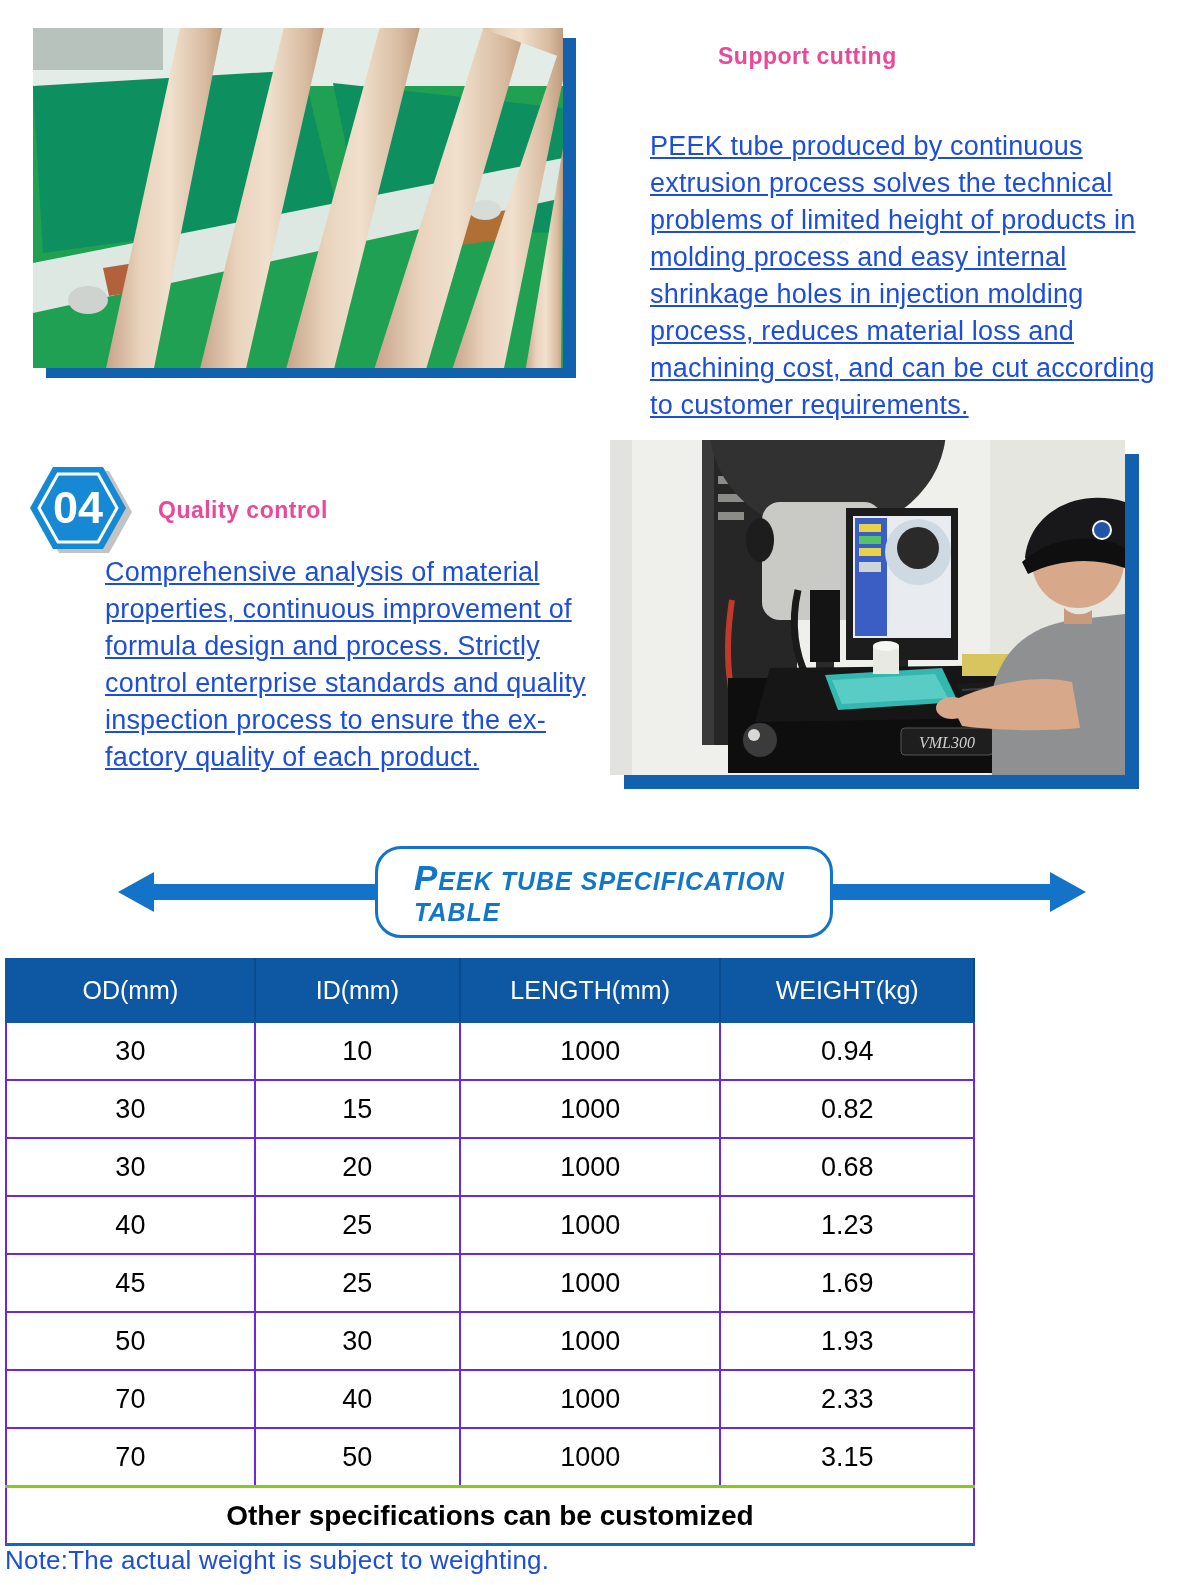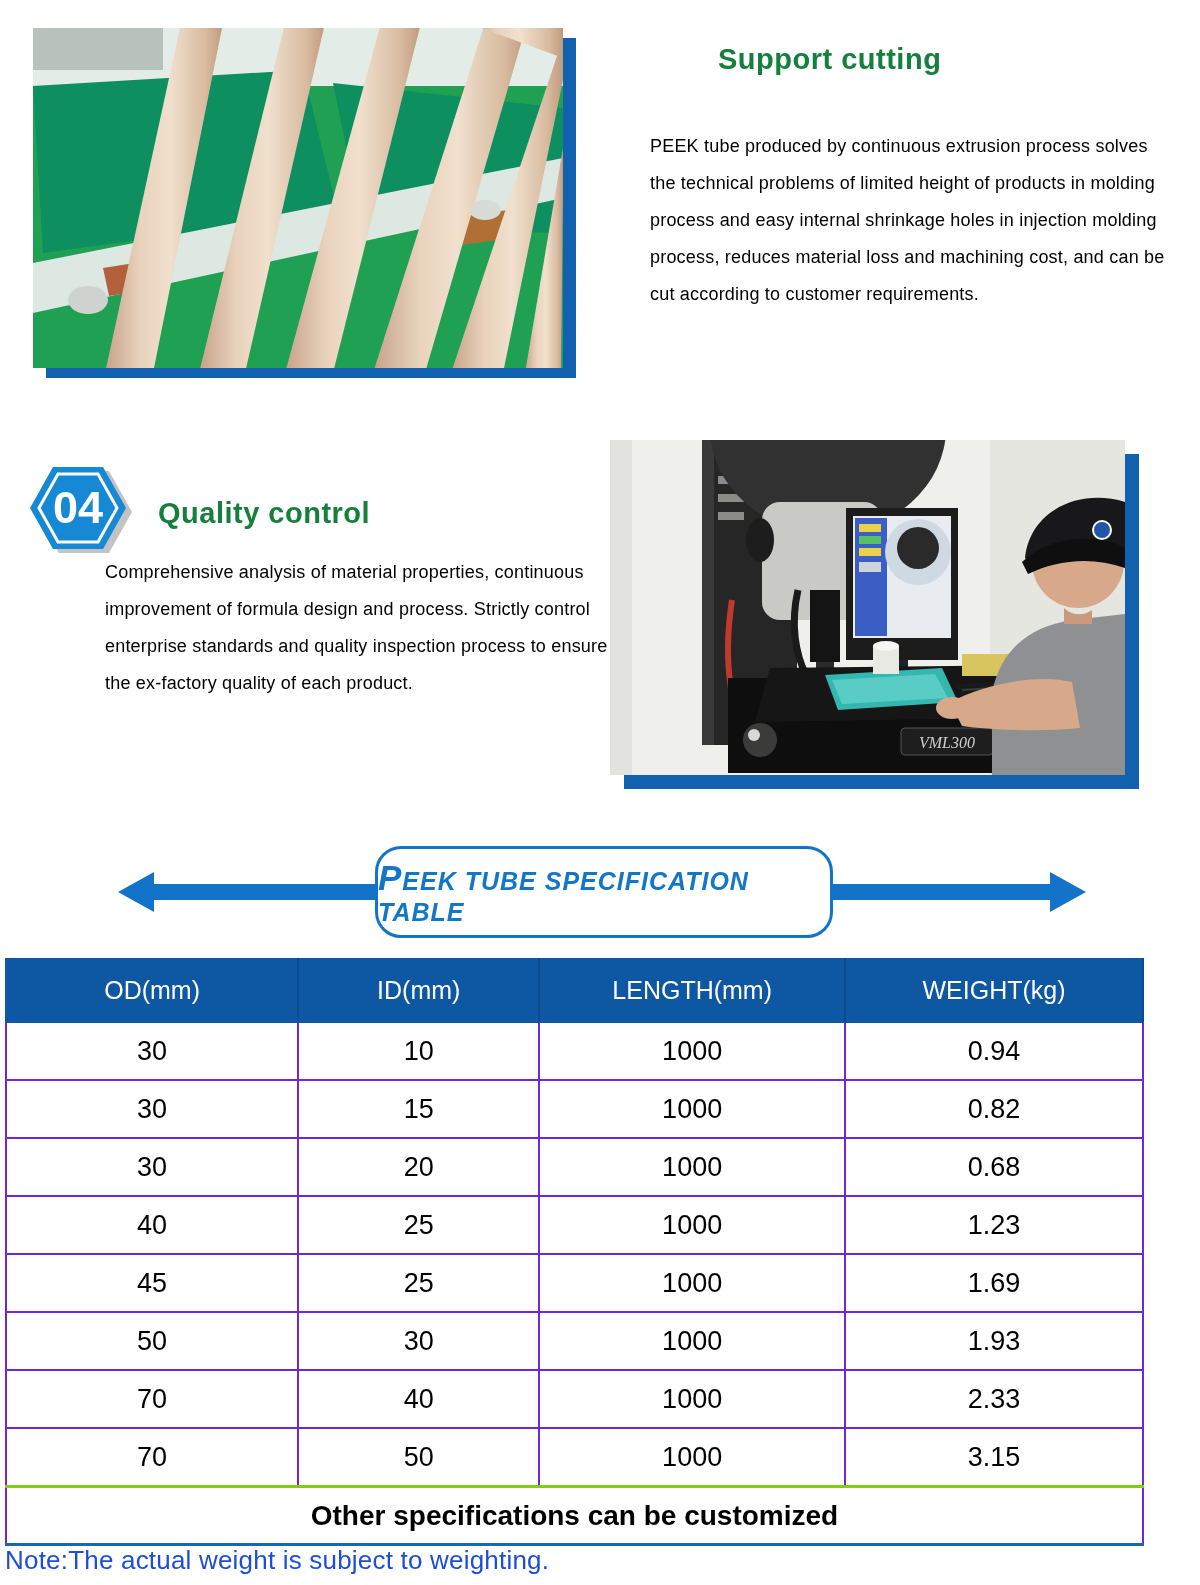--- a/index.html
+++ b/index.html
@@ -15,45 +15,45 @@
   .photo-qc    { left:610px; top:440px; width:515px; height:335px; box-shadow:14px 14px 0 0 #1261ae; }
 
   
   .hex-badge { position:absolute; width:104px; height:94px; }
   .hex-03 { left:592px; top:27px; }
   .hex-04 { left:28px; top:461px; }
   .hex-badge svg { display:block; width:100%; height:100%; }
   .hex-num { font-family:"Liberation Sans", sans-serif; font-weight:bold; }
 
   
-  .section-title { position:absolute; font-size:29px; font-weight:bold; color:#15803d; letter-spacing:0.5px;text-align:center; }
+  .section-title { position:absolute; font-size:23px; font-weight:bold; color:#ec4899; letter-spacing:0.5px;text-align:center; }
   .title-03 { left:718px; top:43px; }
   .title-04 { left:158px; top:482px;margin-top:15px; }
-  .section-body { position:absolute; font-size:18px; line-height:37px; color:#000000; letter-spacing:0.2px; }
+  .section-body { position:absolute; font-size:27px; line-height:37px; color:#1d4ed8; letter-spacing:0.2px;text-decoration:underline; }
   .body-03 { left:650px; top:128px; width:525px; }
   .body-04 { left:105px; top:554px; width:505px; }
 
   
   .banner-arrow { position:absolute; z-index:1; }
   .arrow-left  { left:116px; top:870px; }
   .arrow-right { left:828px; top:870px; }
   .banner-box {
     position:absolute; left:375px; top:846px; width:452px; height:86px; z-index:2;
     background:#fff; border:3px solid #1373c8; border-radius:26px;
     display:flex; align-items:center; justify-content:center;
   }
   .banner-label {
     display:block; font-style:italic; font-weight:bold; color:#1377c9;
-    font-size:25px; letter-spacing:1px; text-transform:uppercase;
+    font-size:25px; letter-spacing:1px; text-transform:uppercase;padding-left:36px;
   }
   .banner-label::first-letter { font-size:35px; }
 
   
   .spec-table {
-    position:absolute; left:5px; top:958px; width:1139px;
+    position:absolute; left:5px; top:958px; width:970px;
     border-collapse:collapse; table-layout:fixed; background:#fff;
     border:2px solid #1668b3; border-bottom-width:3px;
   }
   .spec-table th {
     height:59px; background:#0d57a3; color:#fff; font-size:25px; font-weight:normal;
     border:2px solid #0d57a3; border-right-color:#0a4a8f; text-align:center;
   }
   .spec-table td {
     height:54px; font-size:27px; color:#000; text-align:center;
     border:2px solid #6d28d9; background:#fff;

